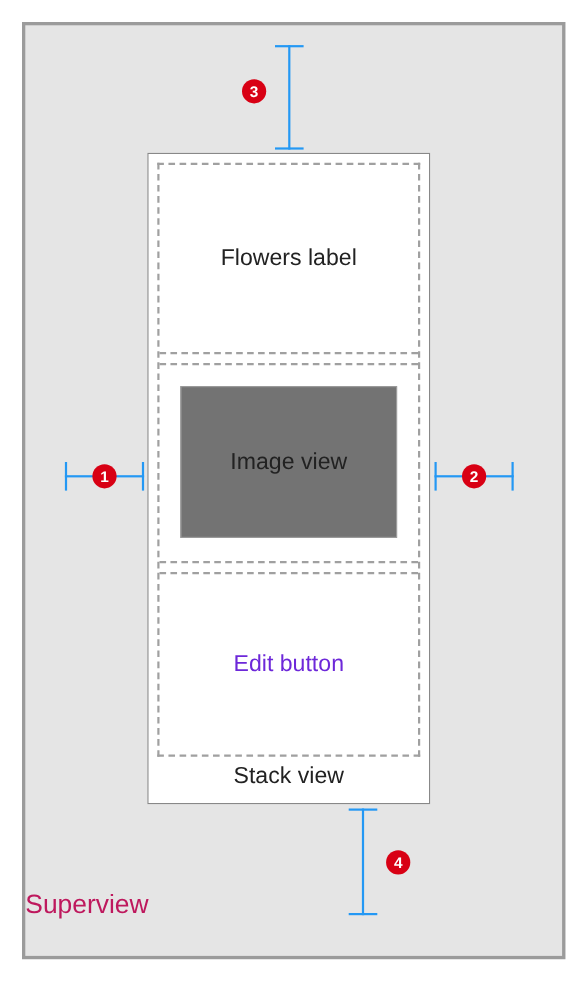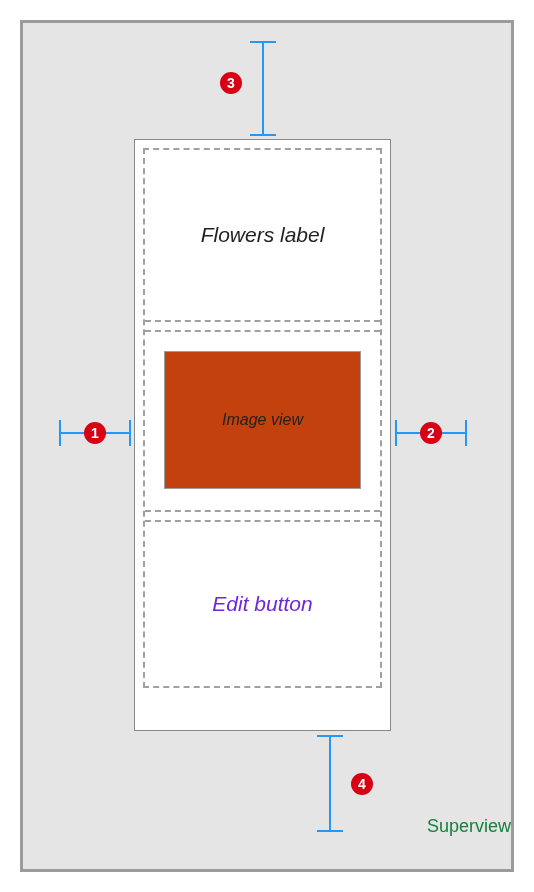--- a/index.html
+++ b/index.html
@@ -42,52 +42,51 @@
     }
     .cell {
       position: absolute;
       left: 0; right: 0;
       display: flex;
       align-items: center;
       justify-content: center;
       font-size: 21px;
       color: #222222;
       font-weight: 400;
-      font-style: italic;
     }
     .imageview {
       position: absolute;
       left: 19px;
       right: 19px;
       top: 19px;
       bottom: 19px;
-      background: #c2410c;
+      background: #737373;
       border: 1px solid #9d9d9d;
       display: flex;
       align-items: center;
       justify-content: center;
-      font-size: 16px;
+      font-size: 21px;
       color: #222222;
     }
     .editbtn { color: #6d28d9; }
     .stack-label {
       position: absolute;
       left: 0; right: 0;
       bottom: 12px;
       text-align: center;
       font-size: 21px;
       color: #222222;
     }
     .super-label {
       position: absolute;
       left: 0; right: 0;
       bottom: 32px;
-      text-align: right;
-      font-size: 18px;
-      color: #15803d;
+      text-align: left;
+      font-size: 24px;
+      color: #be185d;
     }
     .hconstraint {
       position: absolute;
       height: 26px;
       display: flex;
       align-items: center;
     }
     .hconstraint .bar {
       position: absolute;
       left: 0; right: 0; top: 50%;
@@ -185,20 +184,21 @@
       </div>
       <div class="cell" style="top:182px; height:176px;">
         <div class="imageview">
           <span>Image view</span>
         </div>
       </div>
       <div class="cell editbtn" style="top:372px; bottom:0;">
         <span>Edit button</span>
       </div>
     </div>
+    <div class="stack-label">Stack view</div>
   </div>
 
   <div class="vconstraint botc" style="left:294px; top:712px; height:97px;">
     <div class="bar"></div>
     <div class="end top"></div>
     <div class="end bottom"></div>
     <div class="badge">4</div>
   </div>
 
   <div class="super-label">Superview</div>

